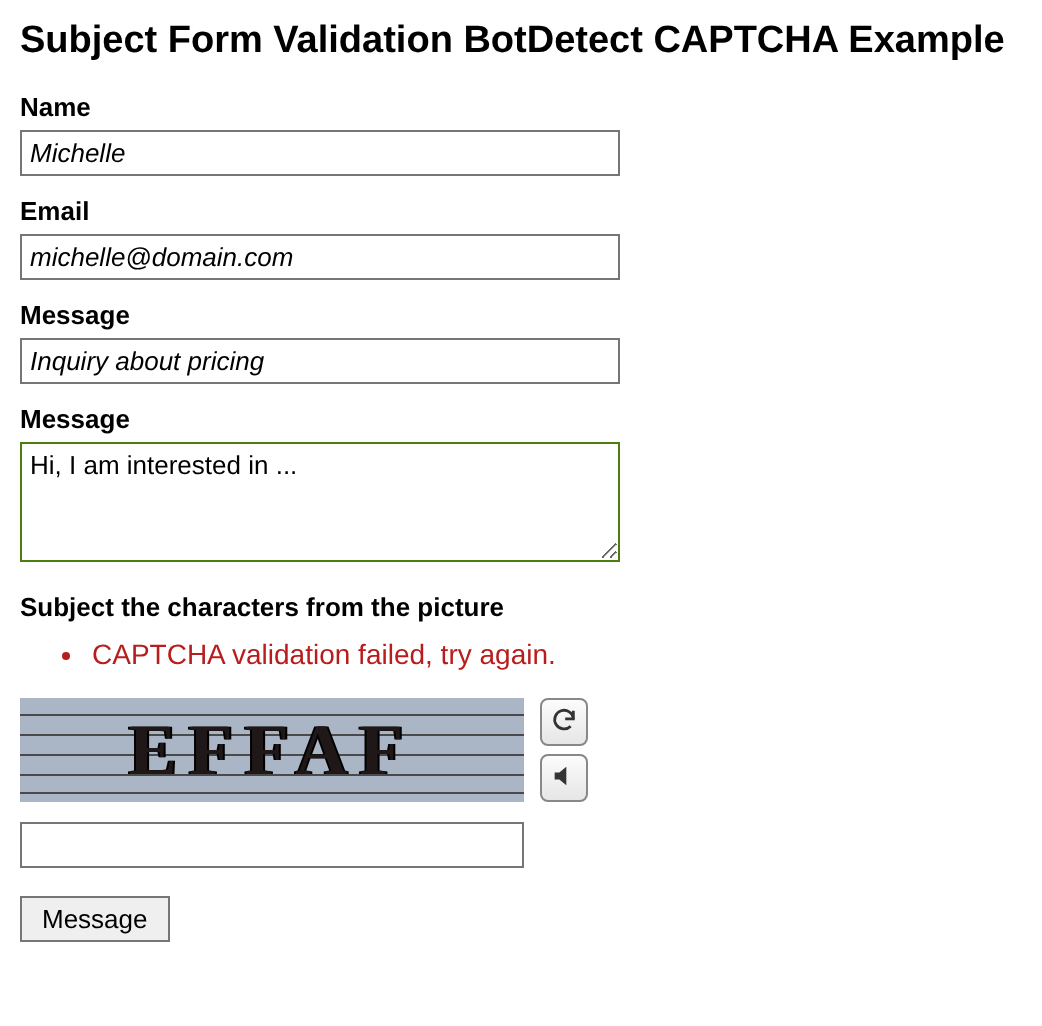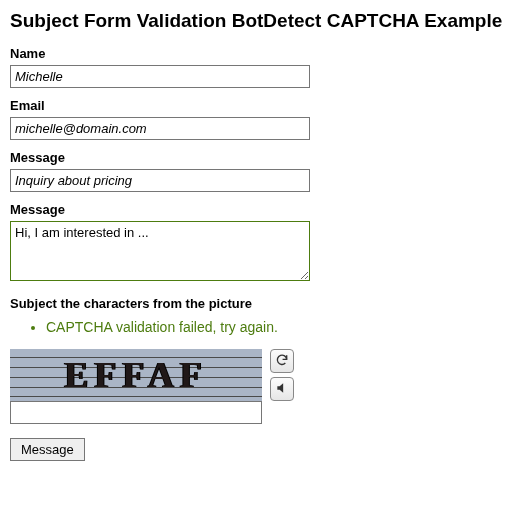--- a/index.html
+++ b/index.html
@@ -47,27 +47,28 @@
       font-weight: bold;
       font-size: 13px;
       margin-top: 12px;
       margin-bottom: 6px;
     }
     ul.error {
       margin: 8px 0 14px 0;
       padding-left: 36px;
     }
     ul.error li {
-      color: #4d7c0f;
+      color: #b91c1c;
       font-size: 14px;
     }
     .captcha-row {
       display: flex;
       align-items: center;
       gap: 8px;
+      margin-bottom: 10px;
     }
     .captcha-image {
       width: 252px;
       height: 52px;
       background: #aab5c6;
       position: relative;
       overflow: hidden;
     }
     .captcha-image .hline {
       position: absolute;

